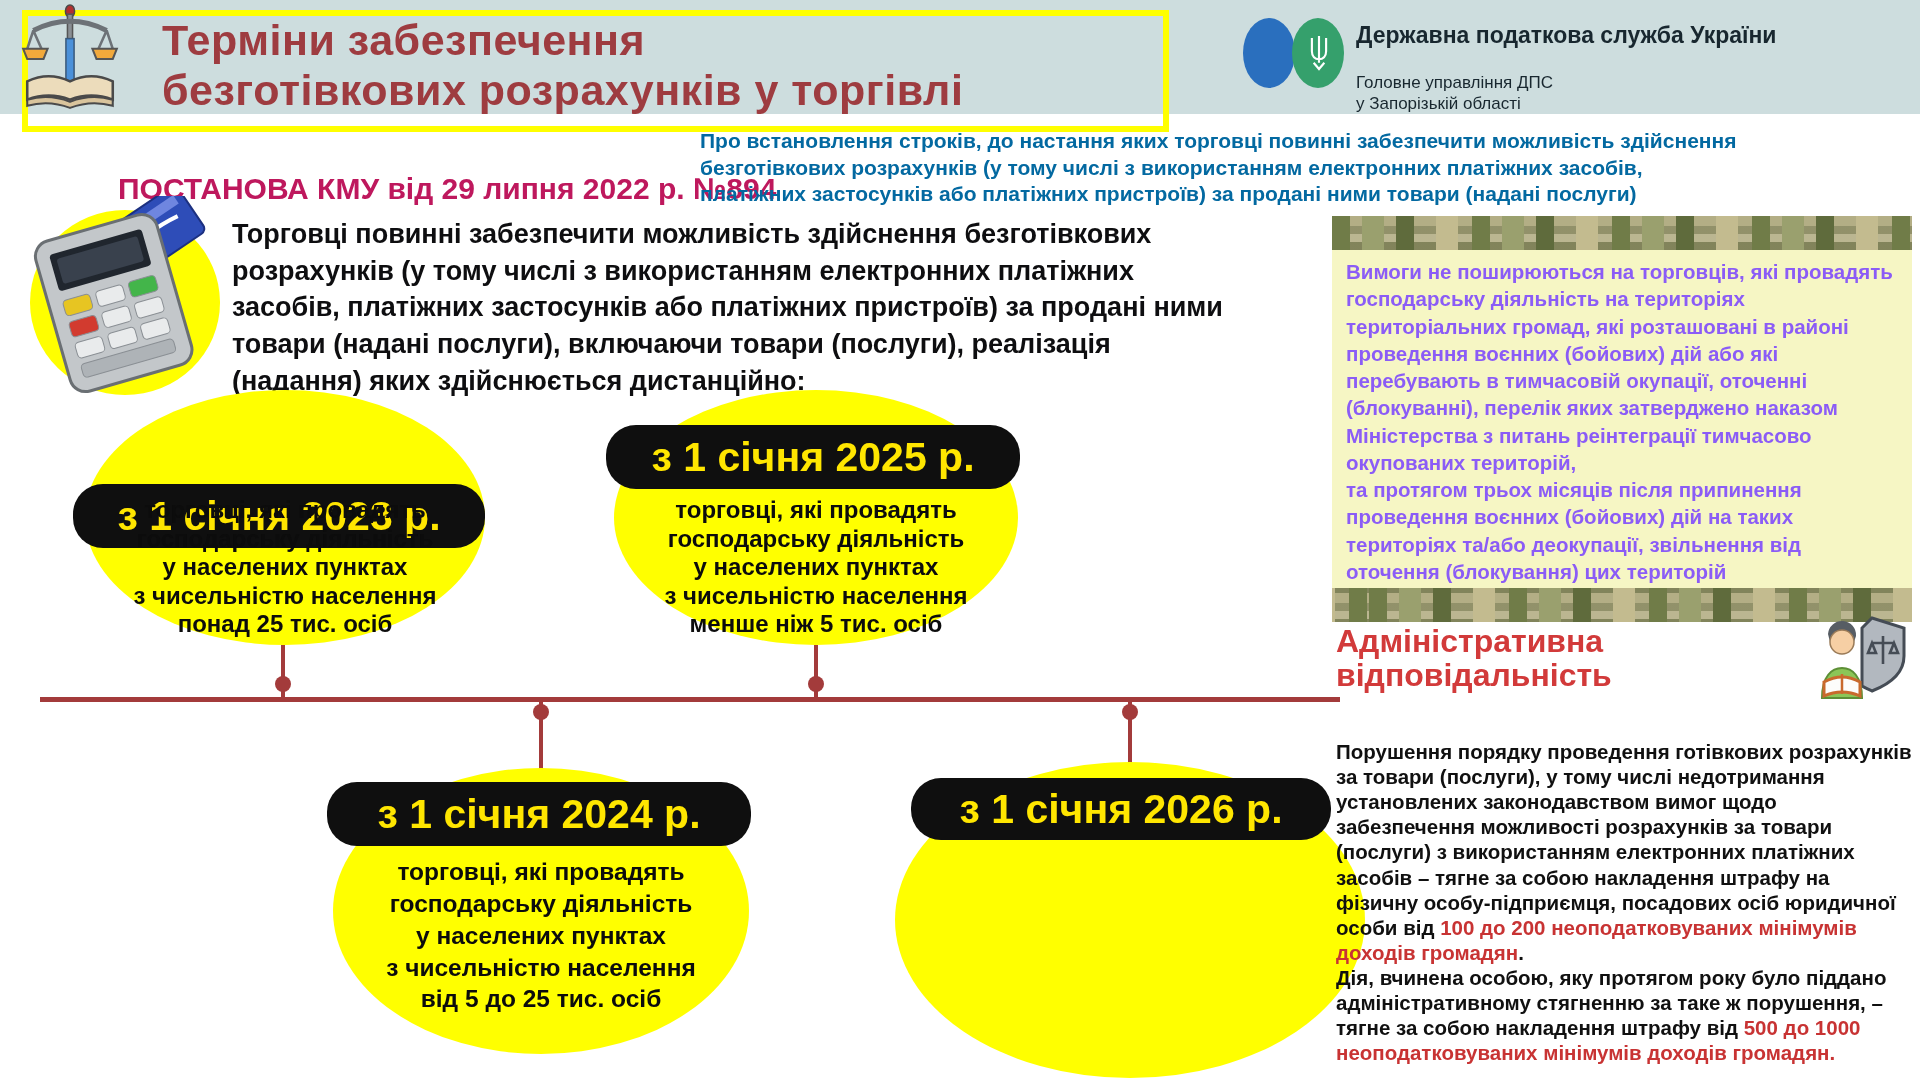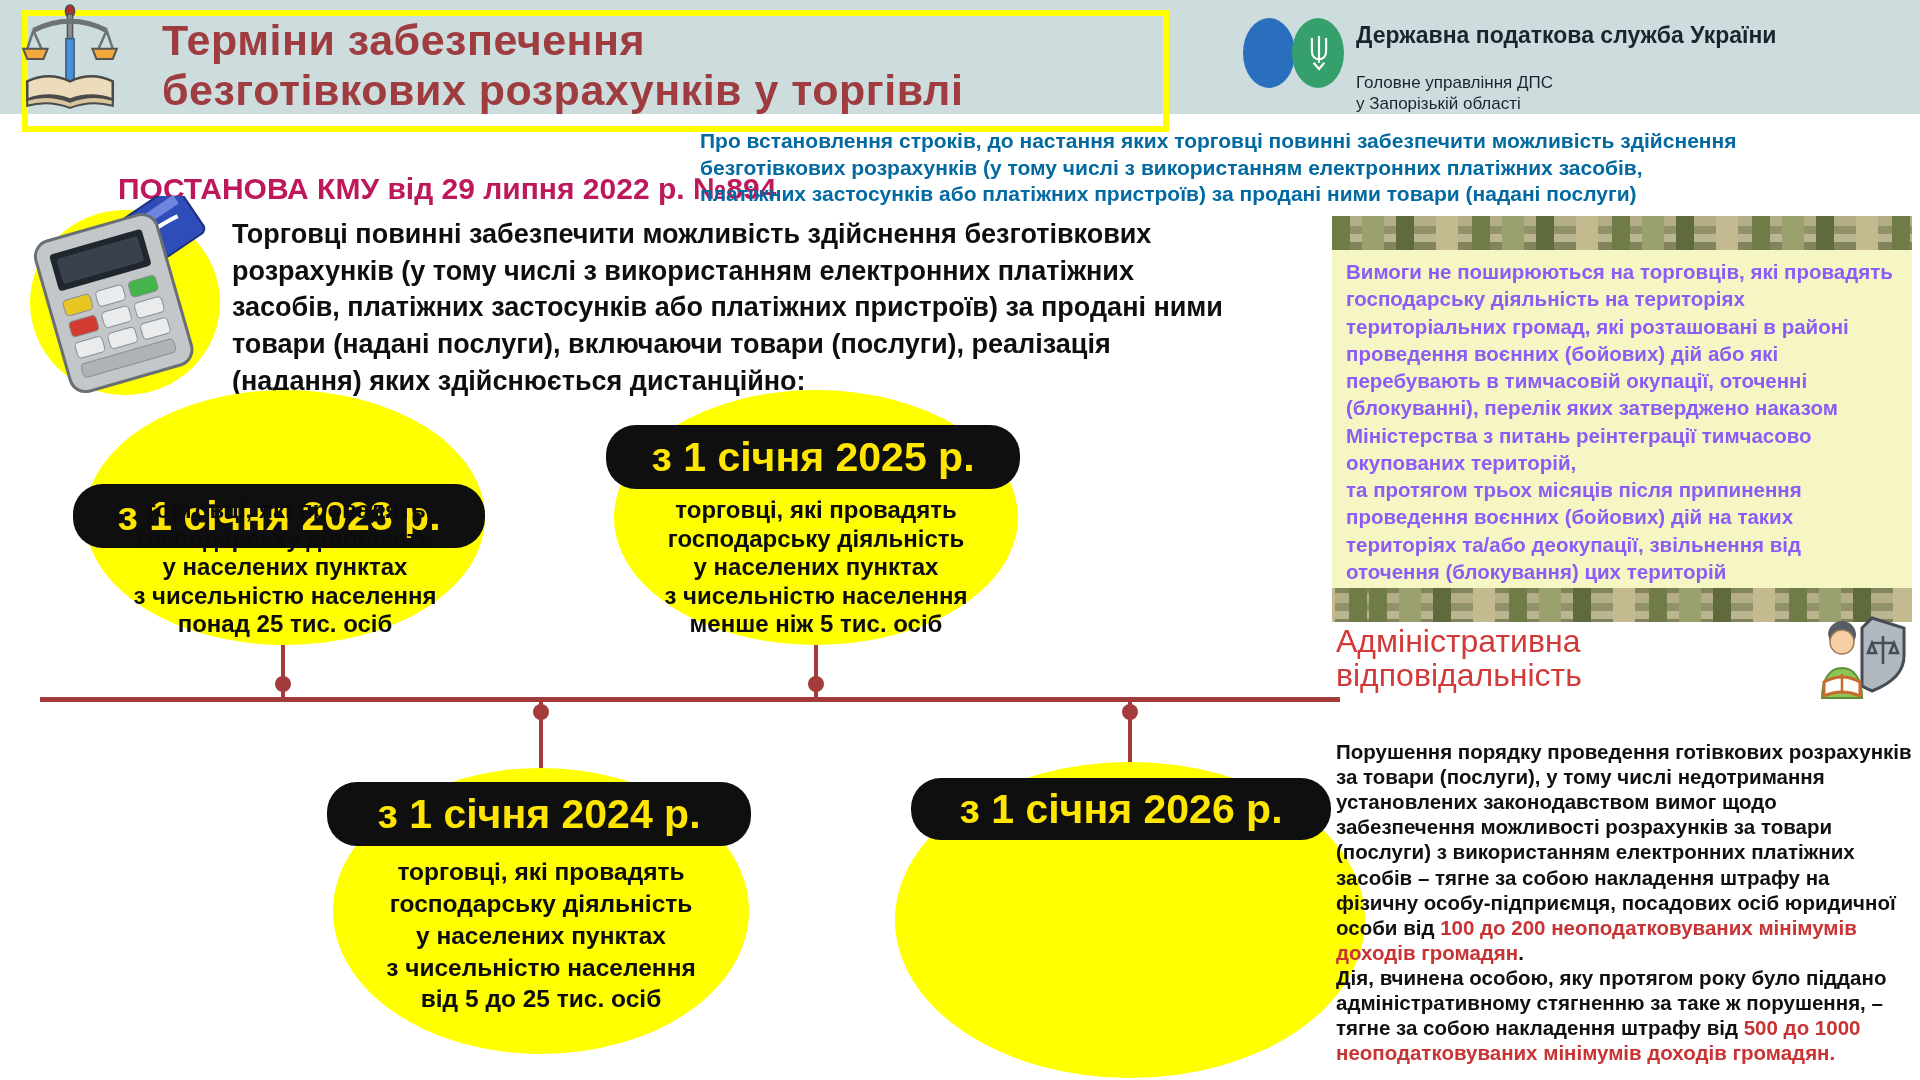--- a/index.html
+++ b/index.html
@@ -57,21 +57,21 @@
   .b2026 .btext{top:92px;font-size:20px;line-height:1.33;}
   
   .exempt-box{position:absolute;left:1332px;top:216px;width:580px;height:406px;background:#f6f6c4;z-index:4;}
   .camo{position:absolute;left:0;width:100%;height:34px;background-color:#b3ae85;
     background-image:
       repeating-linear-gradient(90deg,#707c48 0 18px,rgba(0,0,0,0) 18px 30px,#9aa06e 30px 52px,rgba(0,0,0,0) 52px 64px,#5f6b3c 64px 82px,rgba(0,0,0,0) 82px 104px,#c3bb8f 104px 126px,rgba(0,0,0,0) 126px 140px),
       repeating-linear-gradient(0deg,rgba(70,80,40,.45) 0 8px,rgba(255,255,255,.10) 8px 16px,rgba(60,70,35,.28) 16px 24px,rgba(255,255,255,0) 24px 34px);}
   .camo.top{top:0;}
   .camo.bottom{bottom:0;background-position:37px 0,0 5px;}
   .exempt-text{position:absolute;left:14px;top:42px;width:552px;font-size:20.5px;font-weight:800;line-height:1.33;white-space:pre-line;color:#8b5cf6;}
-  .admin-title{position:absolute;left:1336px;top:625px;z-index:4;color:#d23a3a;font-size:32px;font-weight:400;line-height:1.06;}
+  .admin-title{position:absolute;left:1336px;top:625px;z-index:4;color:#d23a3a;font-size:32px;font-weight:700;line-height:1.06;}
   .admin-icon{position:absolute;left:1810px;top:612px;z-index:5;}
   .admin-text{position:absolute;left:1336px;top:696px;width:578px;z-index:5;font-size:20.5px;font-weight:800;line-height:1.225;white-space:pre-line;color:#101010;margin-top:43px;}
   .red-run{color:#c83333;}
 </style>
 </head>
 <body>
 
 <div class="canvas">
 
   <div class="band"></div>

